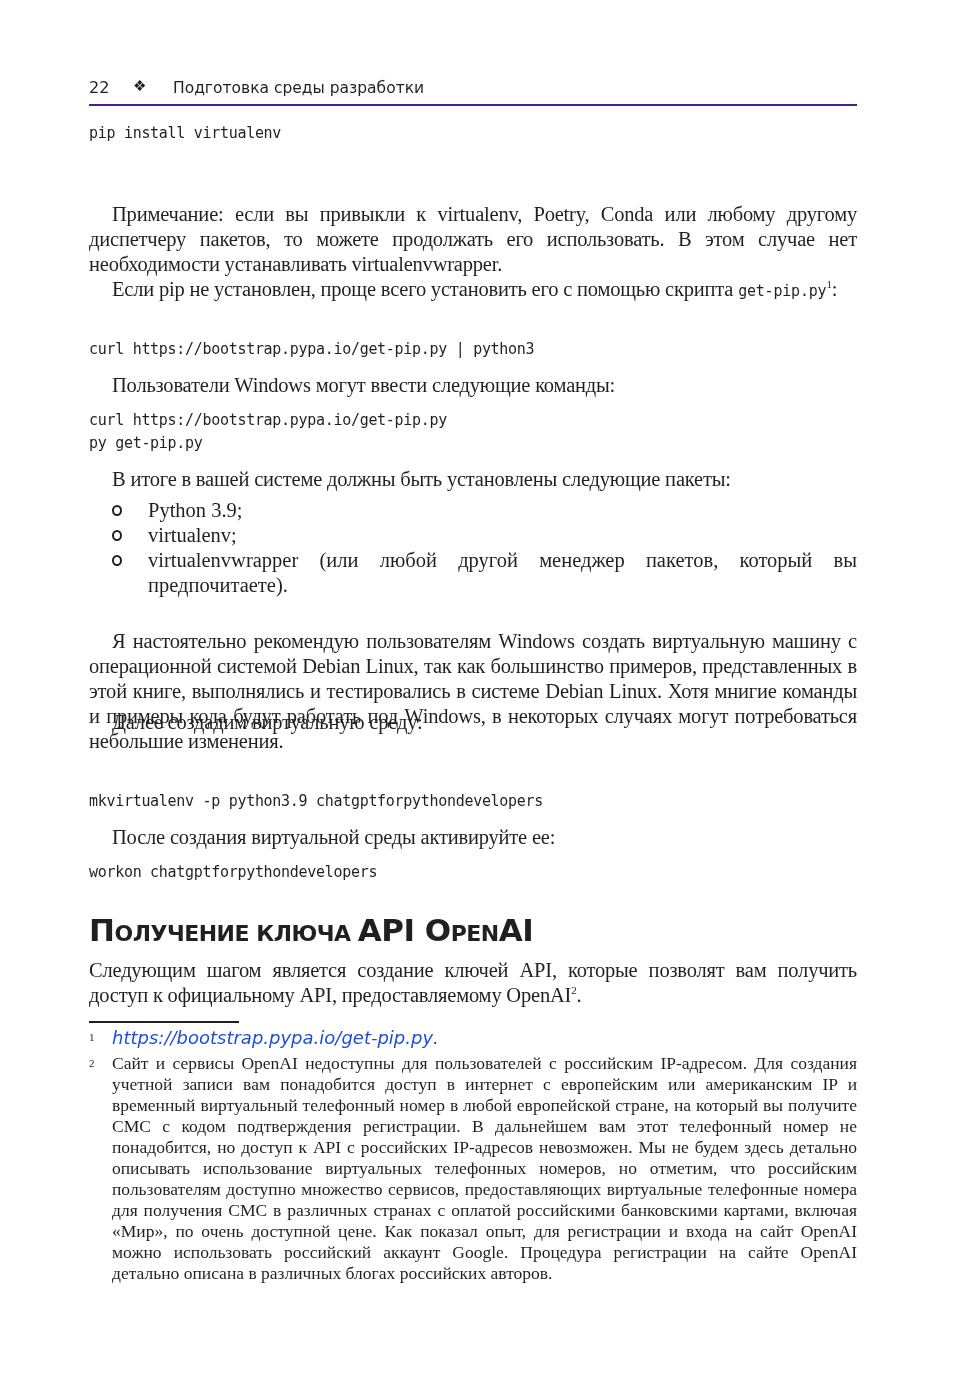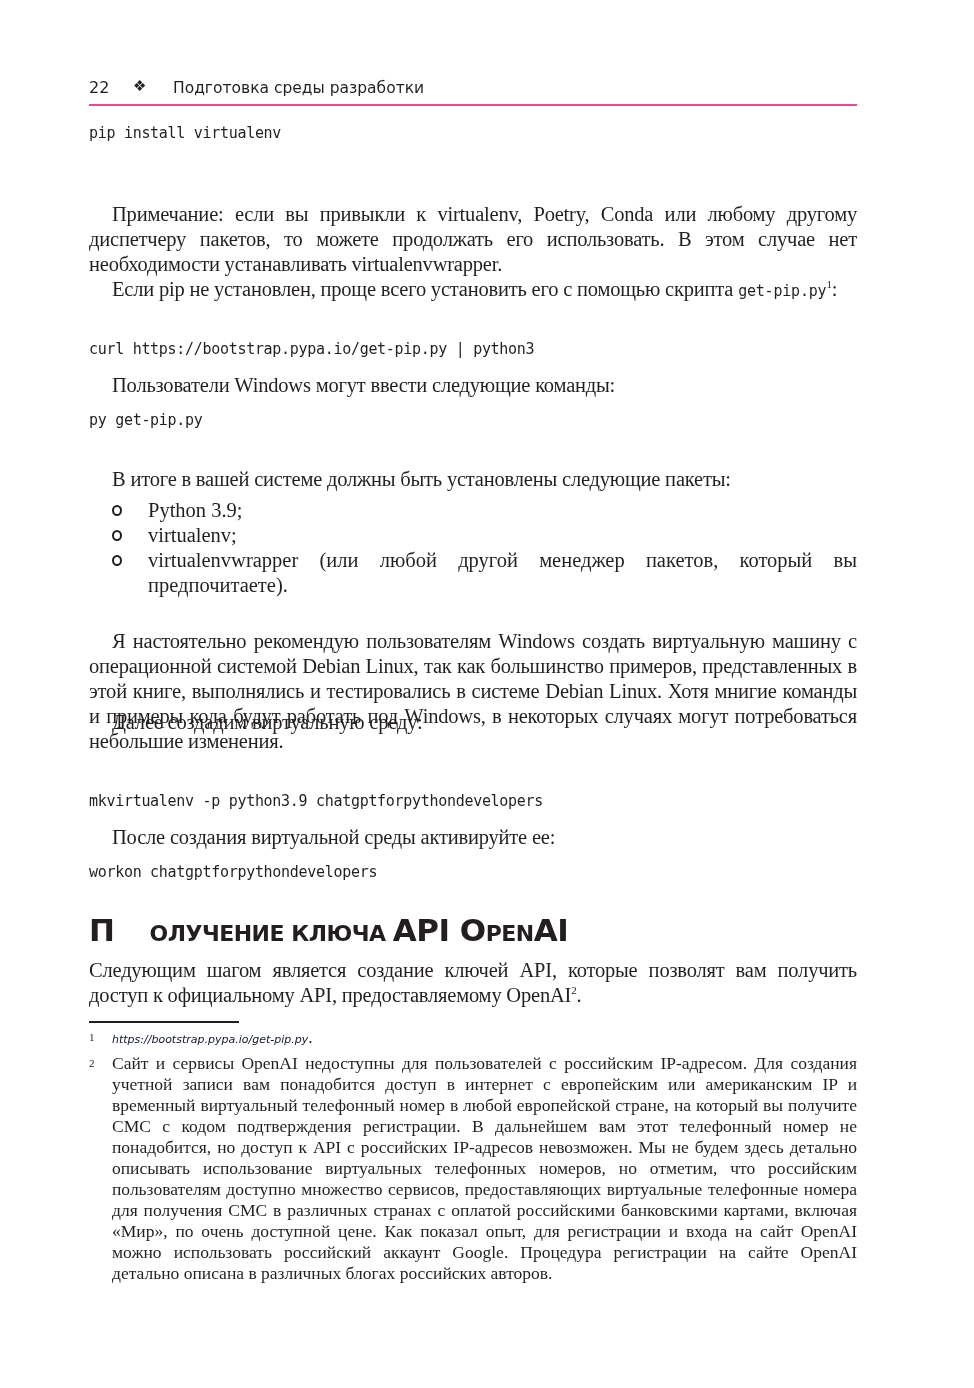--- a/index.html
+++ b/index.html
@@ -1,36 +1,36 @@
 <!DOCTYPE html>
 <html><head>
 <meta charset="utf-8">
 <style>
   html, body { margin: 0; padding: 0; background: #ffffff; }
   body { width: 974px; height: 1388px; position: relative; overflow: hidden; color: #231f20; }
   .page { position: absolute; left: 89px; top: 0; width: 768px; }
-  .header { position: absolute; top: 76px; left: 0; width: 768px; height: 28px; border-bottom: 2px solid #ec4899; font-family: "DejaVu Sans", sans-serif; font-size: 16px; }
+  .header { position: absolute; top: 76px; left: 0; width: 768px; height: 28px; border-bottom: 2px solid #4c1d95; font-family: "DejaVu Sans", sans-serif; font-size: 16px; }
   .header .pnum { position: absolute; left: 0; top: 2px; }
   .header .orn { position: absolute; left: 44px; top: 1px; font-size: 15px; }
   .header .title { position: absolute; left: 84px; top: 3px; font-size: 15.5px; }
   .code { font-family: "DejaVu Sans Mono", monospace; font-size: 15px; line-height: 23px; position: absolute; left: 0; white-space: pre; letter-spacing: -0.3px; }
   .para { font-family: "Liberation Serif", serif; font-size: 20.5px; line-height: 25px; position: absolute; left: 0; width: 768px; text-align: justify; letter-spacing: -0.2px; }
   .indent { text-indent: 23px; }
   .mono-inline { font-family: "DejaVu Sans Mono", monospace; font-size: 15px; }
   sup { font-size: 11px; line-height: 0; }
   .bullets { position: absolute; left: 0; width: 768px; font-family: "Liberation Serif", serif; font-size: 20.5px; line-height: 25px; margin: 0; padding: 0; list-style: none; }
   .bullets li { position: relative; padding-left: 59px; text-align: justify; }
   .bullets li .bul { position: absolute; left: 23px; top: 7px; width: 10px; height: 11px; border: 2.5px solid #231f20; border-radius: 50%; box-sizing: border-box; }
   .h2 { position: absolute; left: 0; top: 910px; font-family: "DejaVu Sans", sans-serif; font-weight: bold; font-size: 31px; line-height: 40px; letter-spacing: -0.5px; }
   .h2 .sc { font-size: 22px; }
   .fn-rule { position: absolute; left: 0; top: 1021px; width: 150px; height: 2px; background: #231f20; }
   .fn { position: absolute; left: 0; width: 768px; font-family: "Liberation Serif", serif; font-size: 17.5px; line-height: 21px; }
   .fn .num { position: absolute; left: 0; top: 0; font-size: 11px; }
   .fn .body { margin-left: 23px; text-align: justify; display: block; }
-  .fn-link { font-family: "DejaVu Sans", sans-serif; font-style: italic; font-size: 11px; color: #0f172a; text-decoration: none; }
+  .fn-link { font-family: "DejaVu Sans", sans-serif; font-style: italic; font-size: 18px; color: #1d4ed8; text-decoration: none; }
 </style>
 </head>
 <body>
 
 <div class="page">
 
   <div class="header">
     <span class="pnum">22</span>
     <span class="orn">❖</span>
     <span class="title">Подготовка среды разработки</span>
@@ -39,41 +39,41 @@
   <div class="code" style="top:122px;"><div>pip install virtualenv</div></div>
 
   <p class="para indent" style="top:202px;margin:0;">Примечание: если вы привыкли к virtualenv, Poetry, Conda или любому другому диспетчеру пакетов, то можете продолжать его использовать. В этом случае нет необходимости устанавливать virtualenvwrapper.</p>
 
   <p class="para indent" style="top:277px;margin:0;"><span>Если pip не установлен, проще всего установить его с помощью скрипта </span><span class="mono-inline">get-pip.py</span><sup>1</sup><span>:</span></p>
 
   <div class="code" style="top:338px;text-align:right;"><div>curl https://bootstrap.pypa.io/get-pip.py | python3</div></div>
 
   <p class="para indent" style="top:373px;margin:0;">Пользователи Windows могут ввести следующие команды:</p>
 
-  <div class="code" style="top:409px;"><div>py get-pip.py</div></div>
+  <div class="code" style="top:409px;"><div>curl https://bootstrap.pypa.io/get-pip.py</div><div>py get-pip.py</div></div>
 
   <p class="para indent" style="top:467px;margin:0;">В итоге в вашей системе должны быть установлены следующие пакеты:</p>
 
   <ul class="bullets" style="top:498px;">
     <li><span class="bul"></span><span>Python 3.9;</span></li>
     <li><span class="bul"></span><span>virtualenv;</span></li>
     <li><span class="bul"></span><span>virtualenvwrapper (или любой другой менеджер пакетов, который вы предпочитаете).</span></li>
   </ul>
 
   <p class="para indent" style="top:629px;margin:0;">Я настоятельно рекомендую пользователям Windows создать виртуальную машину с операционной системой Debian Linux, так как большинство примеров, представленных в этой книге, выполнялись и тестировались в системе Debian Linux. Хотя мнигие команды и примеры кода будут работать под Windows, в некоторых случаях могут потребоваться небольшие изменения.</p>
 
   <p class="para indent" style="top:710px;margin:0;">Далее создадим виртуальную среду:</p>
 
   <div class="code" style="top:790px;"><div>mkvirtualenv -p python3.9 chatgptforpythondevelopers</div></div>
 
   <p class="para indent" style="top:825px;margin:0;">После создания виртуальной среды активируйте ее:</p>
 
   <div class="code" style="top:861px;"><div>workon chatgptforpythondevelopers</div></div>
 
-  <h2 class="h2" style="margin:0;"><span>П</span><span class="sc" style="text-transform:uppercase;margin-left:35px;">олучение ключа </span><span>API </span><span>O</span><span class="sc" style="text-transform:uppercase;">pen</span><span>AI</span></h2>
+  <h2 class="h2" style="margin:0;"><span>П</span><span class="sc" style="text-transform:uppercase;">олучение ключа </span><span>API </span><span>O</span><span class="sc" style="text-transform:uppercase;">pen</span><span>AI</span></h2>
 
   <p class="para" style="top:958px;margin:0;"><span>Следующим шагом является создание ключей API, которые позволят вам получить доступ к официальному API, предоставляемому OpenAI</span><sup>2</sup><span>.</span></p>
 
   <div class="fn-rule"></div>
 
   <div class="fn" style="top:1027px;">
     <span class="num">1</span>
     <span class="body"><a class="fn-link">https://bootstrap.pypa.io/get-pip.py</a><span>.</span></span>
   </div>
 

